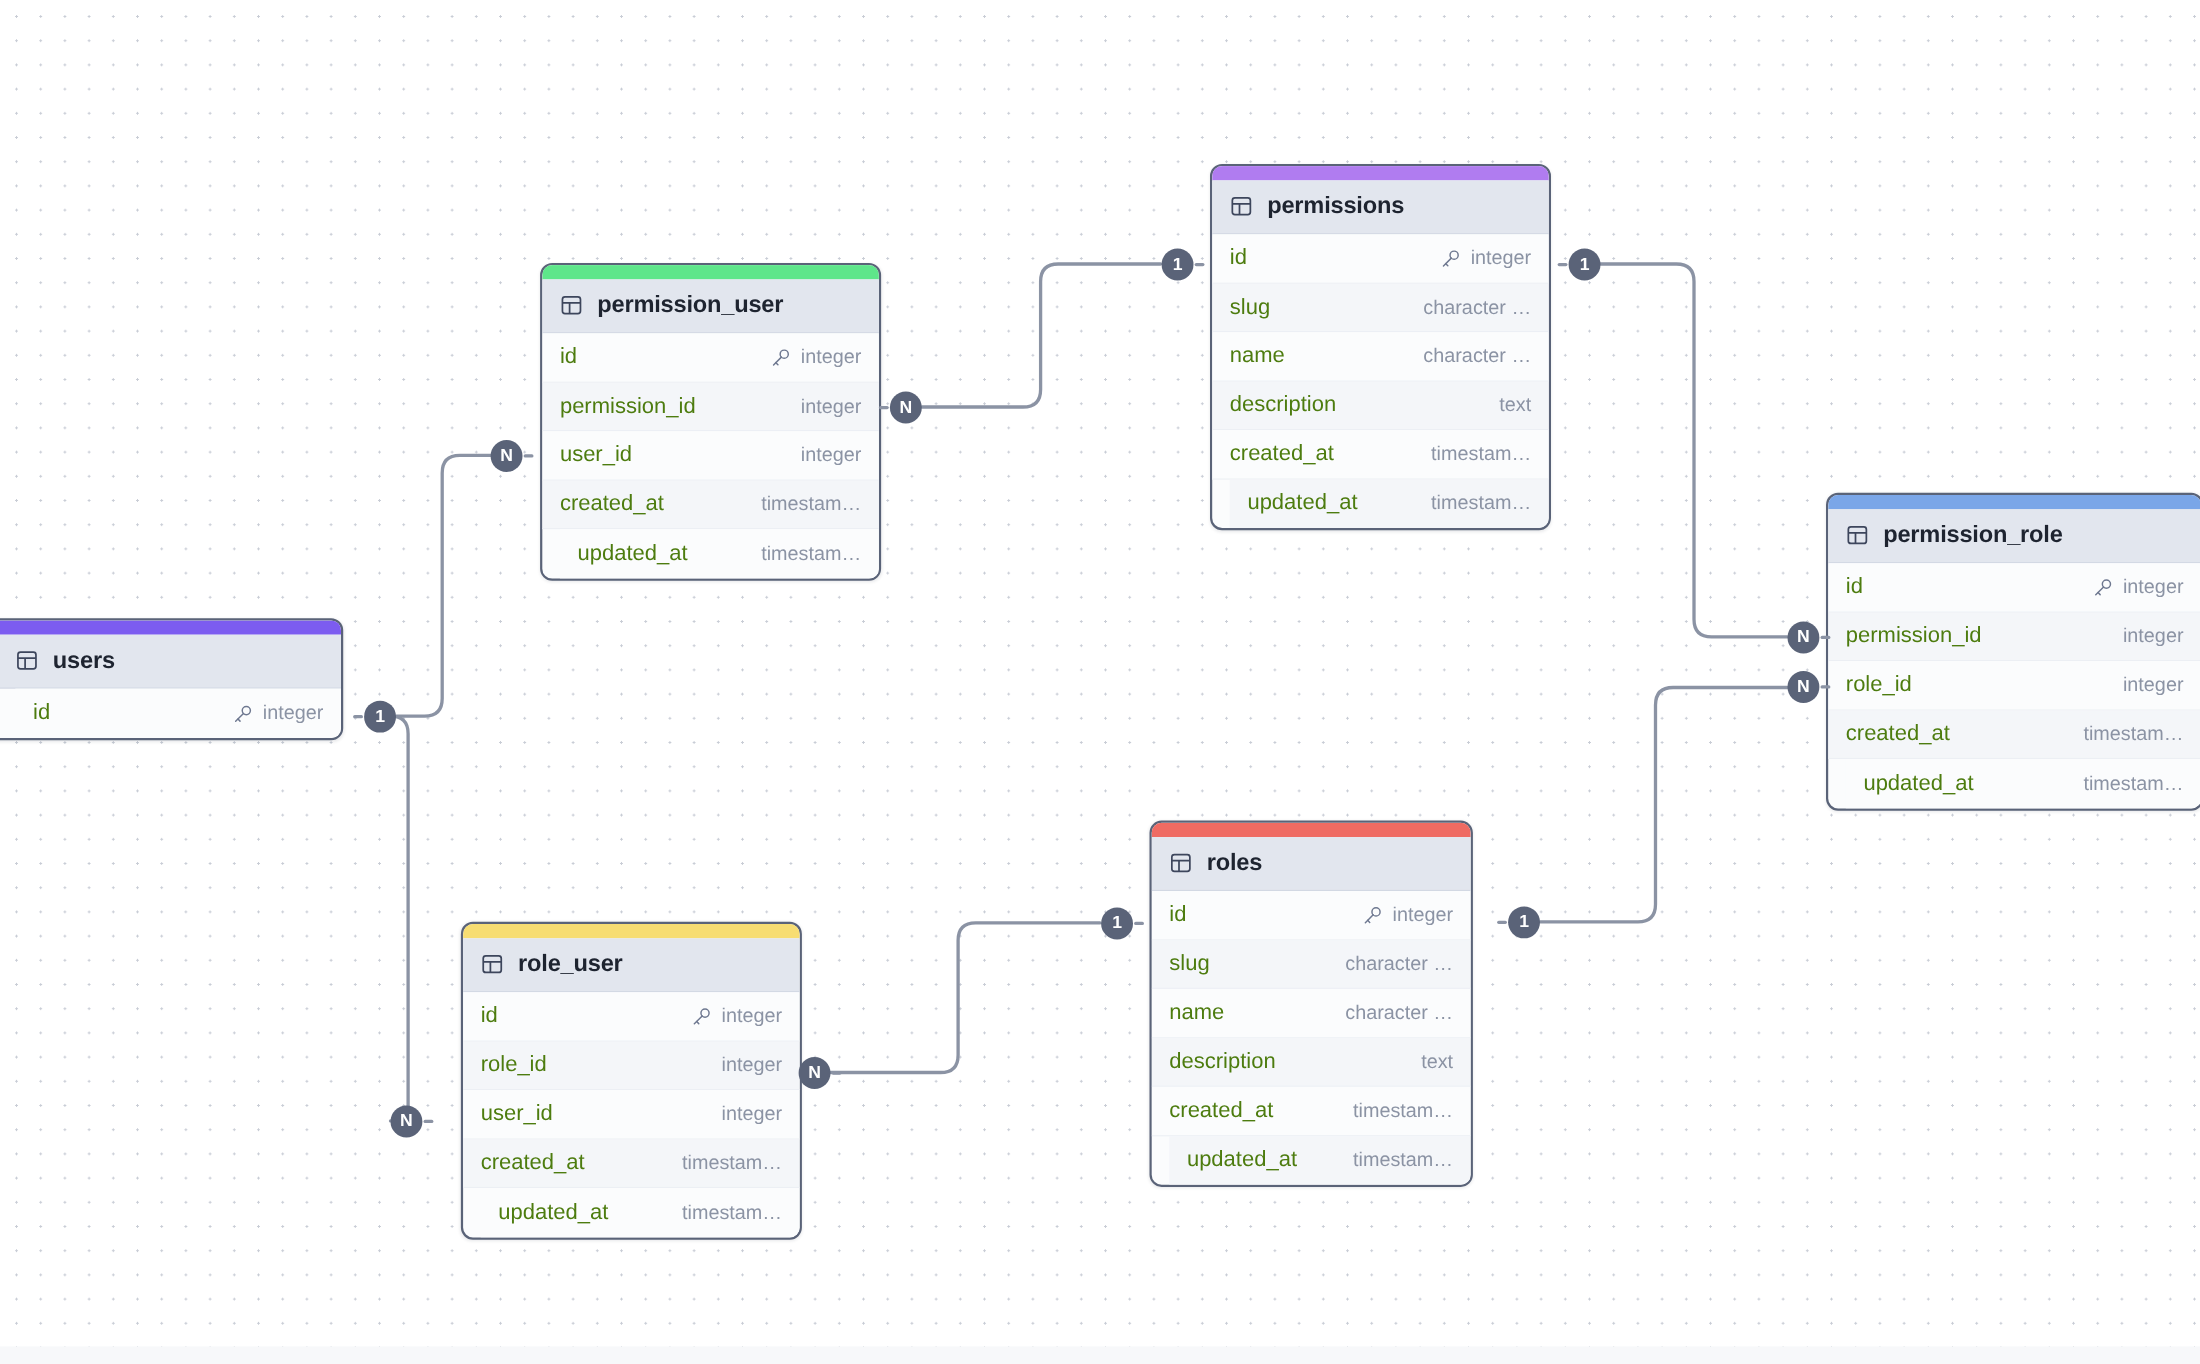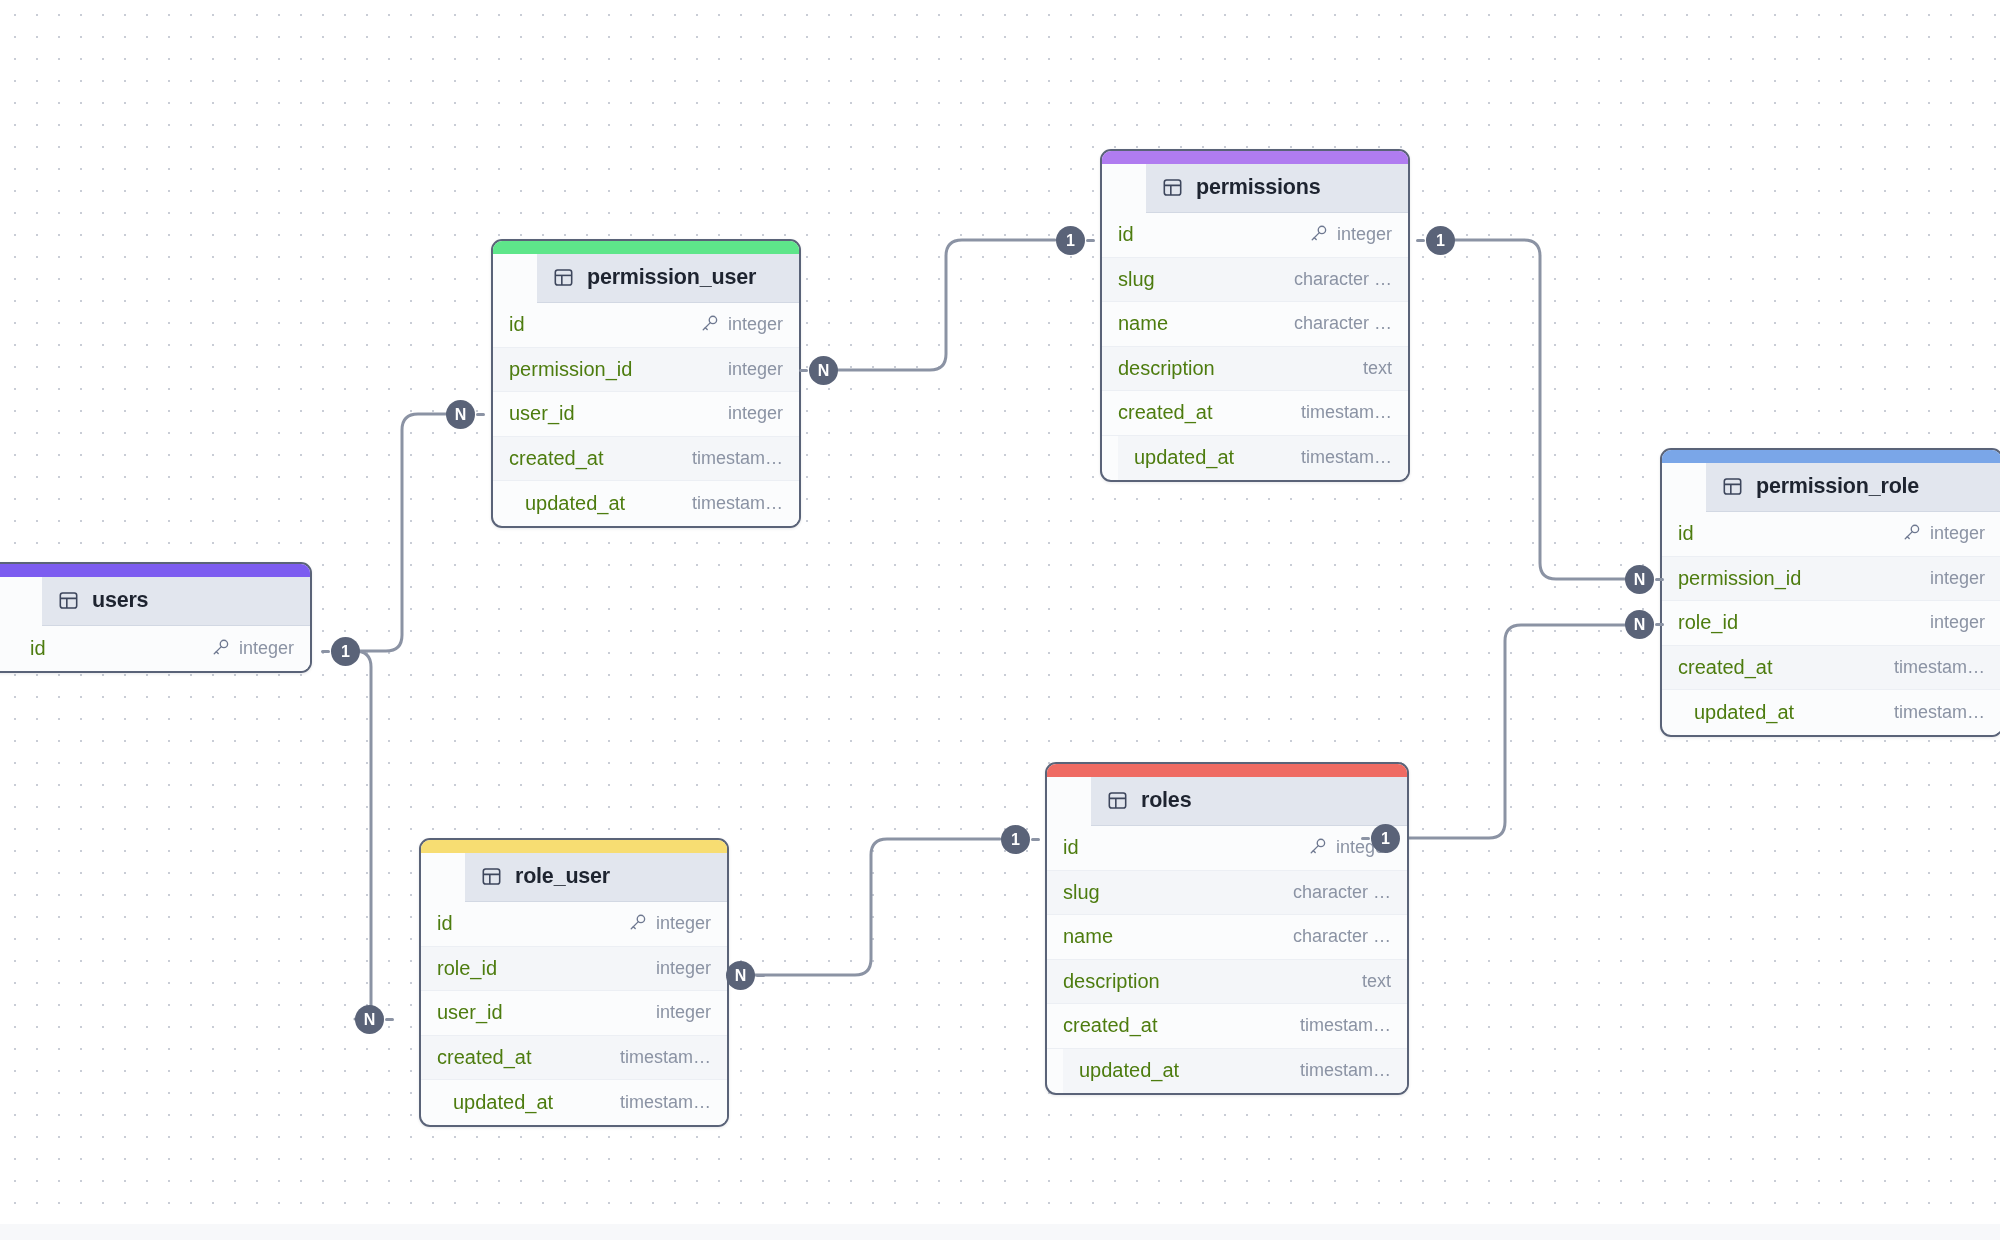--- a/index.html
+++ b/index.html
@@ -35,37 +35,36 @@
     background:#fbfcfd;
     overflow:hidden;
     box-shadow:0 1px 3px rgba(22,28,45,.10);
   }
   .accent { height:13px; width:100%; }
   .card-title {
     display:flex; align-items:center; gap:13px;
     background:#e2e6ee;
     padding:11px 16px 12px 16px;
     border-bottom:1px solid #d2d8e3;
-    margin-left:44px;
   }
   .card-title .tname {
     font-size:21.5px; font-weight:bold; color:#1e2430; letter-spacing:-.2px;
   }
   .tbl-icon { width:21px; height:21px; flex:0 0 21px; display:block; }
   .row {
     display:flex; align-items:center; justify-content:space-between;
     padding:0 16px;
     height:44.5px;
     border-bottom:1px solid #eceff4;
     background:#fbfcfd;
   }
   .row:last-child { border-bottom:none;margin-left:16px; }
   .row.alt { background:#f4f6f9; }
   .col-name { font-size:20px; color:#4d7c0f; white-space:nowrap; }
-  .col-right { display:flex; align-items:flex-start; gap:9px; }
+  .col-right { display:flex; align-items:flex-end; gap:9px; }
   .col-type { font-size:18px; color:#8b93a4; white-space:nowrap; }
   .key-icon { width:19px; height:19px; display:block; }
 
   
   .badge {
     position:absolute;
     width:29px; height:29px; border-radius:50%;
     background:#5a6378;
     color:#ffffff;
     font-size:16px; font-weight:bold;
@@ -318,21 +317,21 @@
             <span class="col-type">timestam…</span>
           </span>
         </div>
         <div class="row">
           <span class="col-name">updated_at</span>
           <span class="col-right">
             <span class="col-type">timestam…</span>
           </span>
         </div>
       </div>
-      <div class="table-card" style="left: 1045px; top: 762px; width: 364px;">
+      <div class="table-card" style="left: 1045px; top: 746px; width: 294px;">
         <div class="accent" style="background: rgb(239, 107, 99);"></div>
         <div class="card-title">
           <span>
             <svg class="tbl-icon" viewBox="0 0 20 20" fill="none" stroke="#3d465c" stroke-width="1.5">
               <rect x="2.2" y="2.8" width="15.6" height="14.4" rx="2.2"></rect>
               <line x1="2.2" y1="8" x2="17.8" y2="8"></line>
               <line x1="8.4" y1="8" x2="8.4" y2="17.2"></line>
             </svg>
           </span>
           <span class="tname">roles</span>

